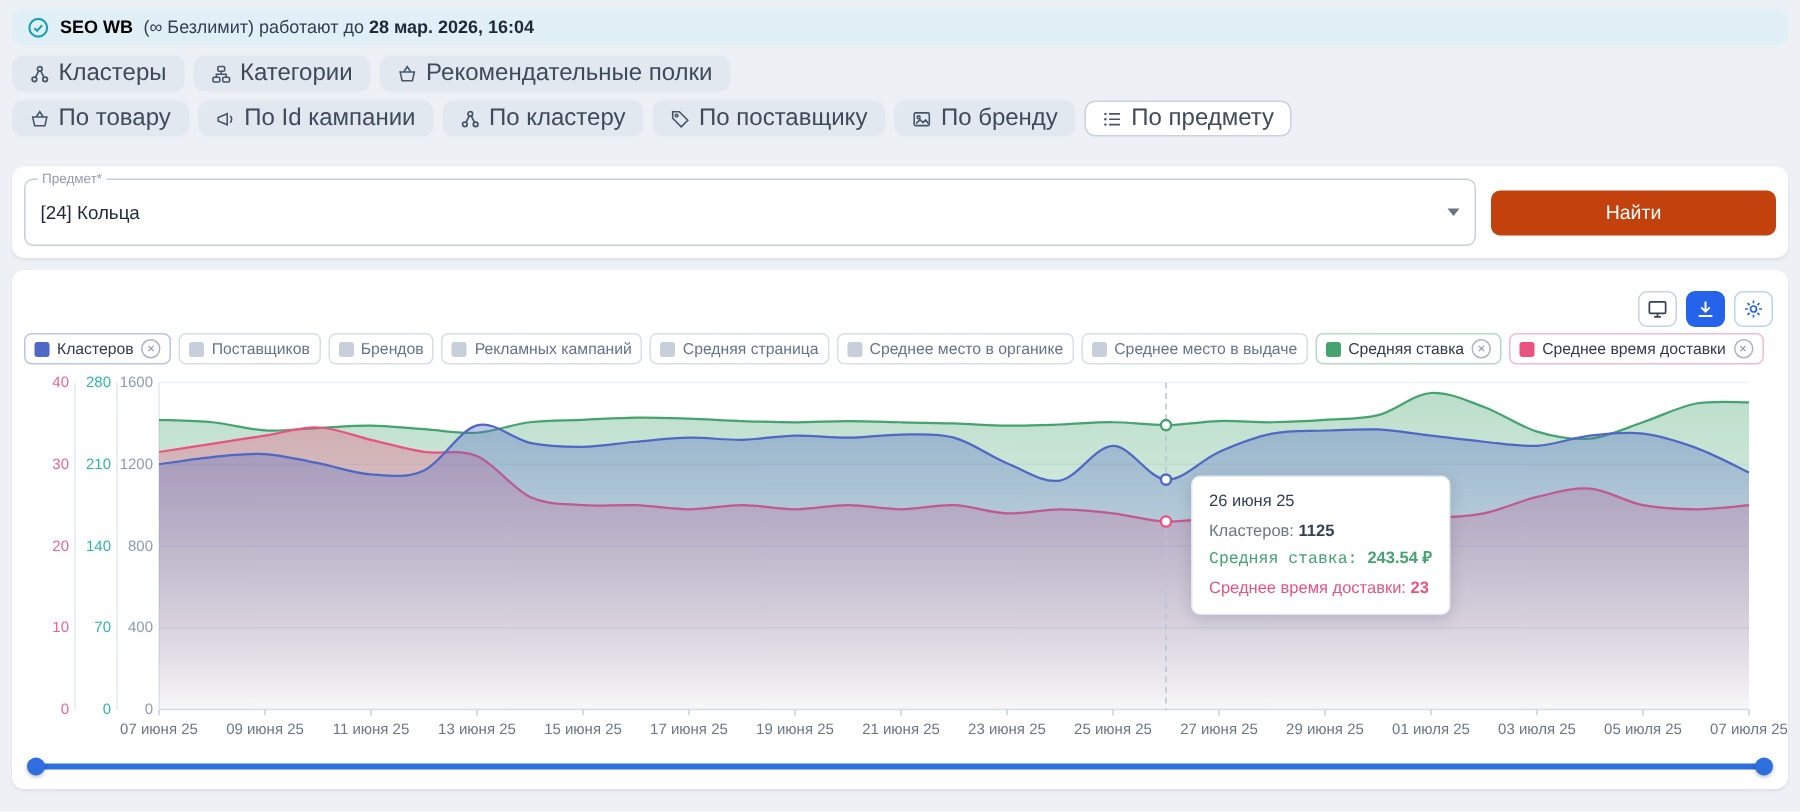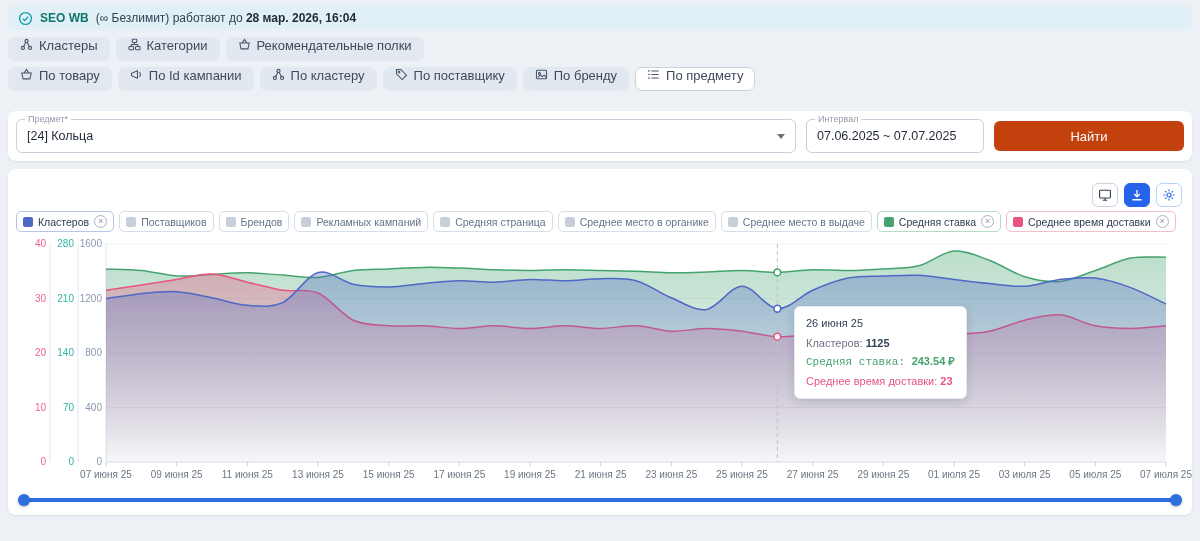--- a/index.html
+++ b/index.html
@@ -2,35 +2,35 @@
 <html><head>
 <meta charset="utf-8">
 <style>
   *{box-sizing:border-box;margin:0;padding:0}
   html,body{width:1200px;height:541px}
   body{background:#edf1f6;font-family:"Liberation Sans",sans-serif;padding:6px 8px;overflow:hidden}
 
   .topbar{height:24px;background:#e1f0f6;border-radius:6px;display:flex;align-items:center;gap:7px;
           padding:0 10px;margin-bottom:7px;font-size:12px;color:#334155}
   .topbar-icon{width:15px;height:15px;color:#18a0b5;display:inline-flex}
-  .brand{font-weight:bold;color:#0f766e}
+  .brand{font-weight:bold;color:#000000}
   .topbar b{color:#1f2937}
 
   .row{display:flex;gap:6px;margin-bottom:6px}
   .row.filters{margin-bottom:20px}
-  .btn{height:24px;display:inline-flex;gap:6px;padding:0 11px;border-radius:7px;
-       border:1px solid transparent;background:#e2e8f0;color:#3f4a5a;font-size:13px;cursor:pointer;font-family:inherit}
+  .btn{height:24px;display:inline-flex;align-items:center;gap:6px;padding:0 11px;border-radius:7px;
+       border:1px solid transparent;background:#e2e8f0;color:#3f4a5a;font-size:16px;cursor:pointer;font-family:inherit}
   .btn .icon{width:13px;height:13px;display:inline-flex;color:#475569}
   .btn.active{background:#fff;border-color:#c9d2de}
   .icon svg{width:100%;height:100%}
 
   .card{background:#fff;border-radius:8px;box-shadow:0 1px 2px rgba(15,23,42,.08)}
   .card-search{display:flex;align-items:center;gap:10px;padding:8px;margin-bottom:8px}
 
-  .field{position:relative;height:34px;border:1px solid #c6cfda;border-radius:6px;display:flex;
+  .field{position:relative;height:45px;border:1px solid #c6cfda;border-radius:6px;display:flex;
          align-items:center;padding:0 10px;background:#fff;cursor:pointer}
   .field label{position:absolute;top:-6px;left:8px;font-size:9px;color:#939cab;background:#fff;padding:0 3px;cursor:pointer}
   .field-value{font-size:12.5px;color:#1f2937;white-space:nowrap}
   .field-subject{flex:1}
   .field-interval{width:178px}
   .caret{margin-left:auto;width:0;height:0;border-left:4px solid transparent;border-right:4px solid transparent;
          border-top:5px solid #6b7280}
   .btn-find{width:190px;height:30px;background:#c2410c;color:#fff;border:none;border-radius:6px;
             font-size:13px;font-family:inherit;cursor:pointer}
 
@@ -200,24 +200,20 @@
         </span>
         <span>По предмету</span>
       </button>
     </nav>
 
   <section class="card card-search">
     <div class="field field-subject">
       <label>Предмет*</label>
       <span class="field-value">[24] Кольца</span>
       <span class="caret"></span>
-    </div>
-    <div class="field field-interval">
-      <label>Интервал</label>
-      <span class="field-value">07.06.2025 ~ 07.07.2025</span>
     </div>
     <button class="btn-find">Найти</button>
   </section>
 
   <section class="card card-chart">
 
     <div class="chart-actions">
       <button class="icon-btn">
         <span class="icon">
             <svg viewBox="0 0 16 16">

